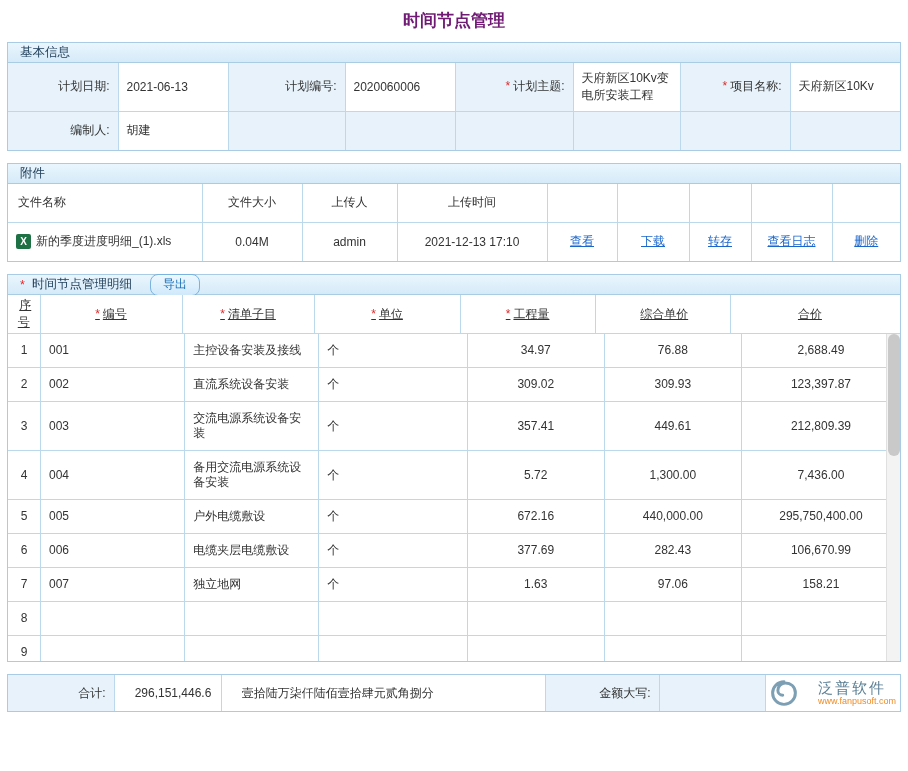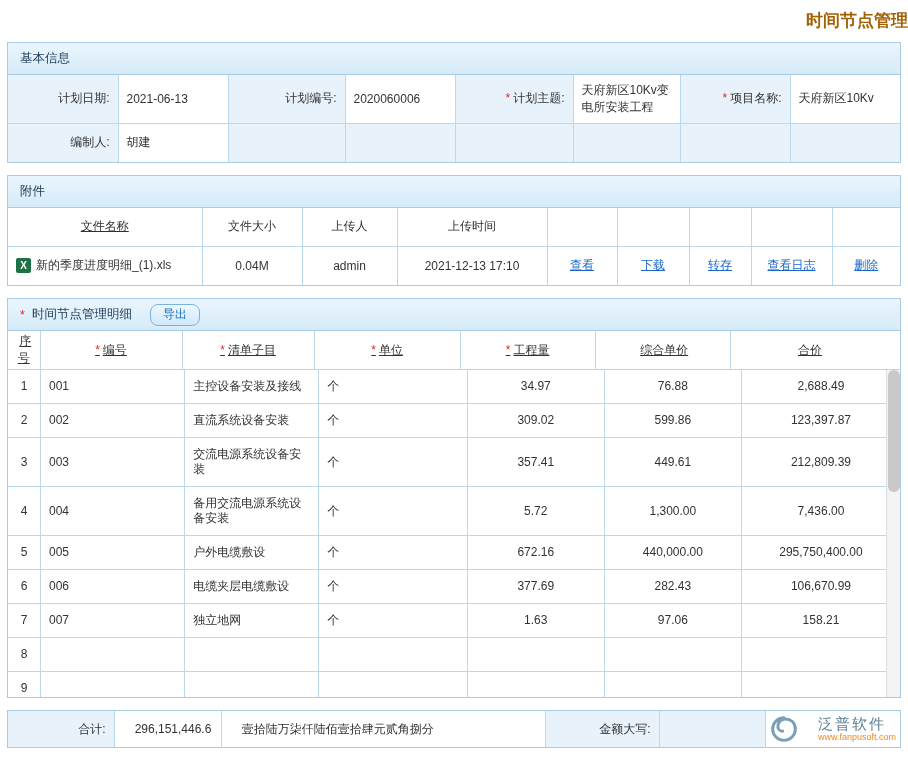--- a/index.html
+++ b/index.html
@@ -1,22 +1,22 @@
 <!DOCTYPE html>
 <html><head>
 <meta charset="utf-8">
 <style>
   * { box-sizing: border-box; margin: 0; padding: 0; }
   html,body { width: 908px; height: 771px; overflow: hidden; background: #fff;
     font-family: "Liberation Sans", "DejaVu Sans", sans-serif; font-size: 12px; color: #333; }
 
-  .page-title { text-align: right; font-size: 17px; font-weight: bold; color: #a16207; padding: 9px 0 10px; }
+  .page-title { text-align: center; font-size: 17px; font-weight: bold; color: #701a75; padding: 9px 0 10px; }
 
   .panel { margin: 0 7px 12px; border: 1px solid #a9cbe4; background: #fff; }
-  .section-bar { height: 32px; display: flex; align-items: center; padding: 0 12px;
+  .section-bar { height: 20px; display: flex; align-items: center; padding: 0 12px;
     background: linear-gradient(#eaf6fe, #d5eaf8); border-bottom: 1px solid #a9cbe4;
     color: #23415c; font-size: 12.5px; }
   .req { color: #e02b2b; margin-right: 3px; }
 
   table.grid { border-collapse: collapse; table-layout: fixed; width: 892px; }
   table.grid td, table.grid th { border: 1px solid #bcd8ec; font-weight: normal; font-size: 12px;
     overflow: hidden; word-break: break-all; }
   table.grid tr > *:first-child { border-left: none; }
   table.grid tr > *:last-child { border-right: none; }
   table.grid tr:first-child > * { border-top: none; }
@@ -24,21 +24,21 @@
 
   
   .basic td { padding: 6px 8px; }
   .basic td.lbl { background: #e7f2fb; text-align: right; color: #333; }
   .basic td.val { background: #fff; text-align: left; }
   .basic tr.r1 td { height: 48px; }
   .basic tr.r2 td { height: 39px; }
 
   
   .attach th { background: #fff; height: 38px; padding: 6px 10px; color: #333; text-align: center; }
-  .attach th.left { text-align: center; text-decoration: underline; }
+  .attach th.left { text-align: left; }
   .attach td { background: #fff; height: 39px; padding: 6px 8px; text-align: center; }
   .attach td.file { text-align: left; }
   .file-cell { display: flex; align-items: center; gap: 5px; }
   .xls-icon { width: 15px; height: 15px; background: #1e7145; color: #fff; font-size: 10px; font-weight: bold;
     display: inline-flex; align-items: center; justify-content: center; border-radius: 2px; flex: 0 0 auto; }
   a.link { color: #1a66cc; text-decoration: underline; cursor: pointer; }
 
   
   .detail-bar { gap: 4px; }
   .export-btn { margin-left: 14px; height: 22px; padding: 0 12px; font-size: 12px; color: #1a6fb5;
@@ -216,21 +216,21 @@
           <td class="c">34.97</td>
           <td class="c">76.88</td>
           <td class="c">2,688.49</td>
         </tr>
         <tr>
           <td class="c">2</td>
           <td class="l">002</td>
           <td class="l">直流系统设备安装</td>
           <td class="l">个</td>
           <td class="c">309.02</td>
-          <td class="c">599.86</td>
+          <td class="c">309.93</td>
           <td class="c">123,397.87</td>
         </tr>
         <tr>
           <td class="c">3</td>
           <td class="l">003</td>
           <td class="l">交流电源系统设备安装</td>
           <td class="l">个</td>
           <td class="c">357.41</td>
           <td class="c">449.61</td>
           <td class="c">212,809.39</td>

